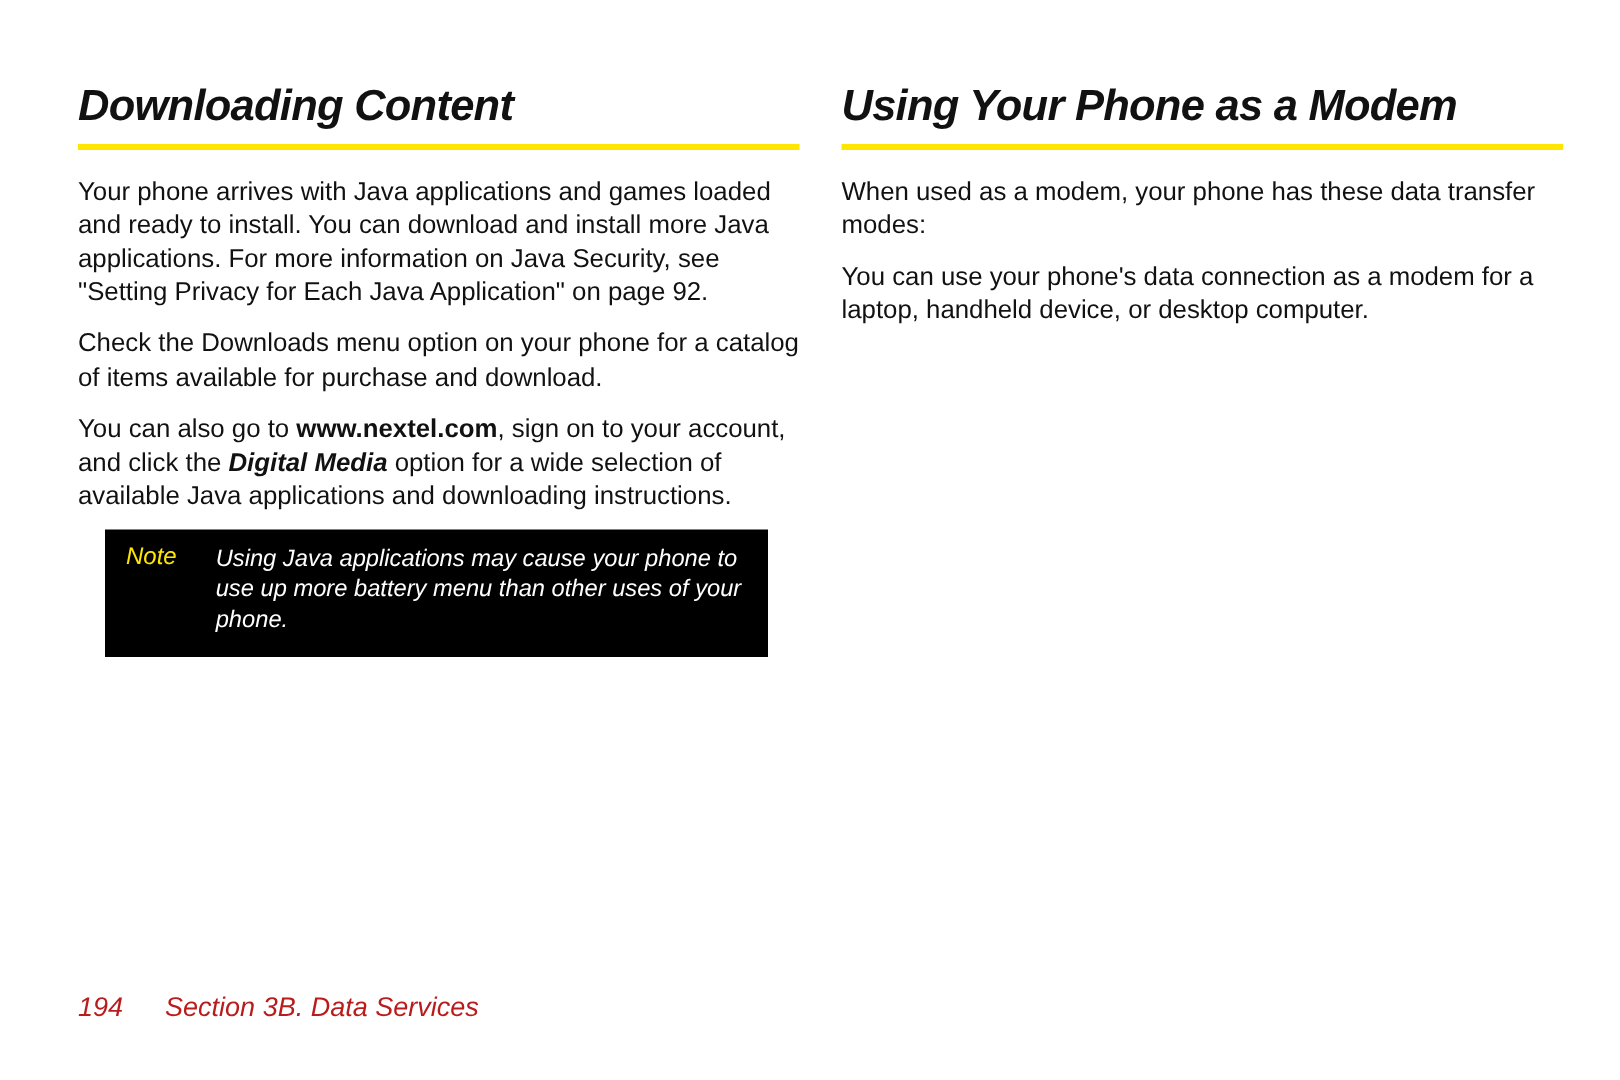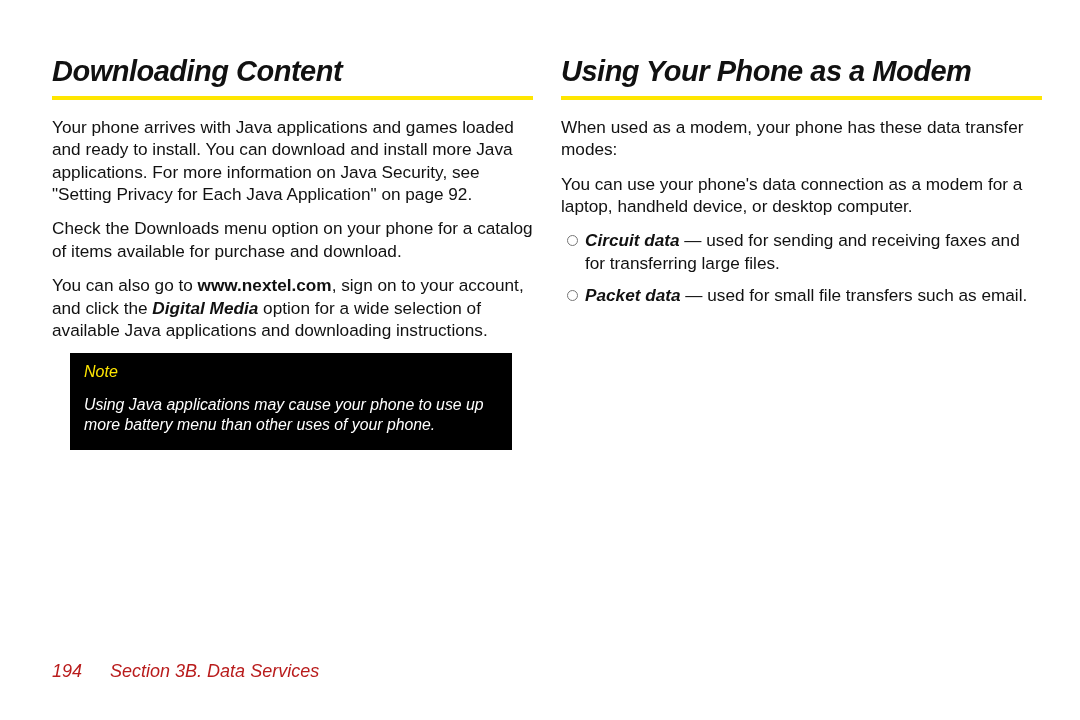--- a/index.html
+++ b/index.html
@@ -40,23 +40,22 @@
       margin-bottom: 12px;
     }
     .bold-inline { font-weight: bold; font-style: italic; }
     .url { font-weight: bold; }
     .notebox {
       background: #000;
       color: #fff;
       display: flex;
       padding: 10px 14px 14px 14px;
       margin: 10px 0 0 18px;
-      gap: 14px;
+      gap: 26px;
       max-width: 442px;
-      flex-direction: column;
     }
     .notebox .label {
       color: #ffe600;
       font-style: italic;
       font-size: 16px;
       white-space: nowrap;
       flex-shrink: 0;
     }
     .notebox .text {
       font-style: italic;
@@ -117,27 +116,19 @@
     </div>
   </div>
 
   <div class="col">
     <h1>Using Your Phone as a Modem</h1>
     <div class="rule"></div>
 
     <p>When used as a modem, your phone has these data transfer modes:</p>
     <p>You can use your phone's data connection as a modem for a laptop, handheld device, or desktop computer.</p>
 
-    <ul class="bullets">
-      <li>
-        <span class="term">Circuit data</span><span> — used for sending and receiving faxes and for transferring large files.</span>
-      </li>
-      <li>
-        <span class="term">Packet data</span><span> — used for small file transfers such as email.</span>
-      </li>
-    </ul>
   </div>
 
 </div>
 
 <div class="footer">
   <span class="pn">194</span><span>Section 3B. Data Services</span>
 </div>
 
 </body></html>

